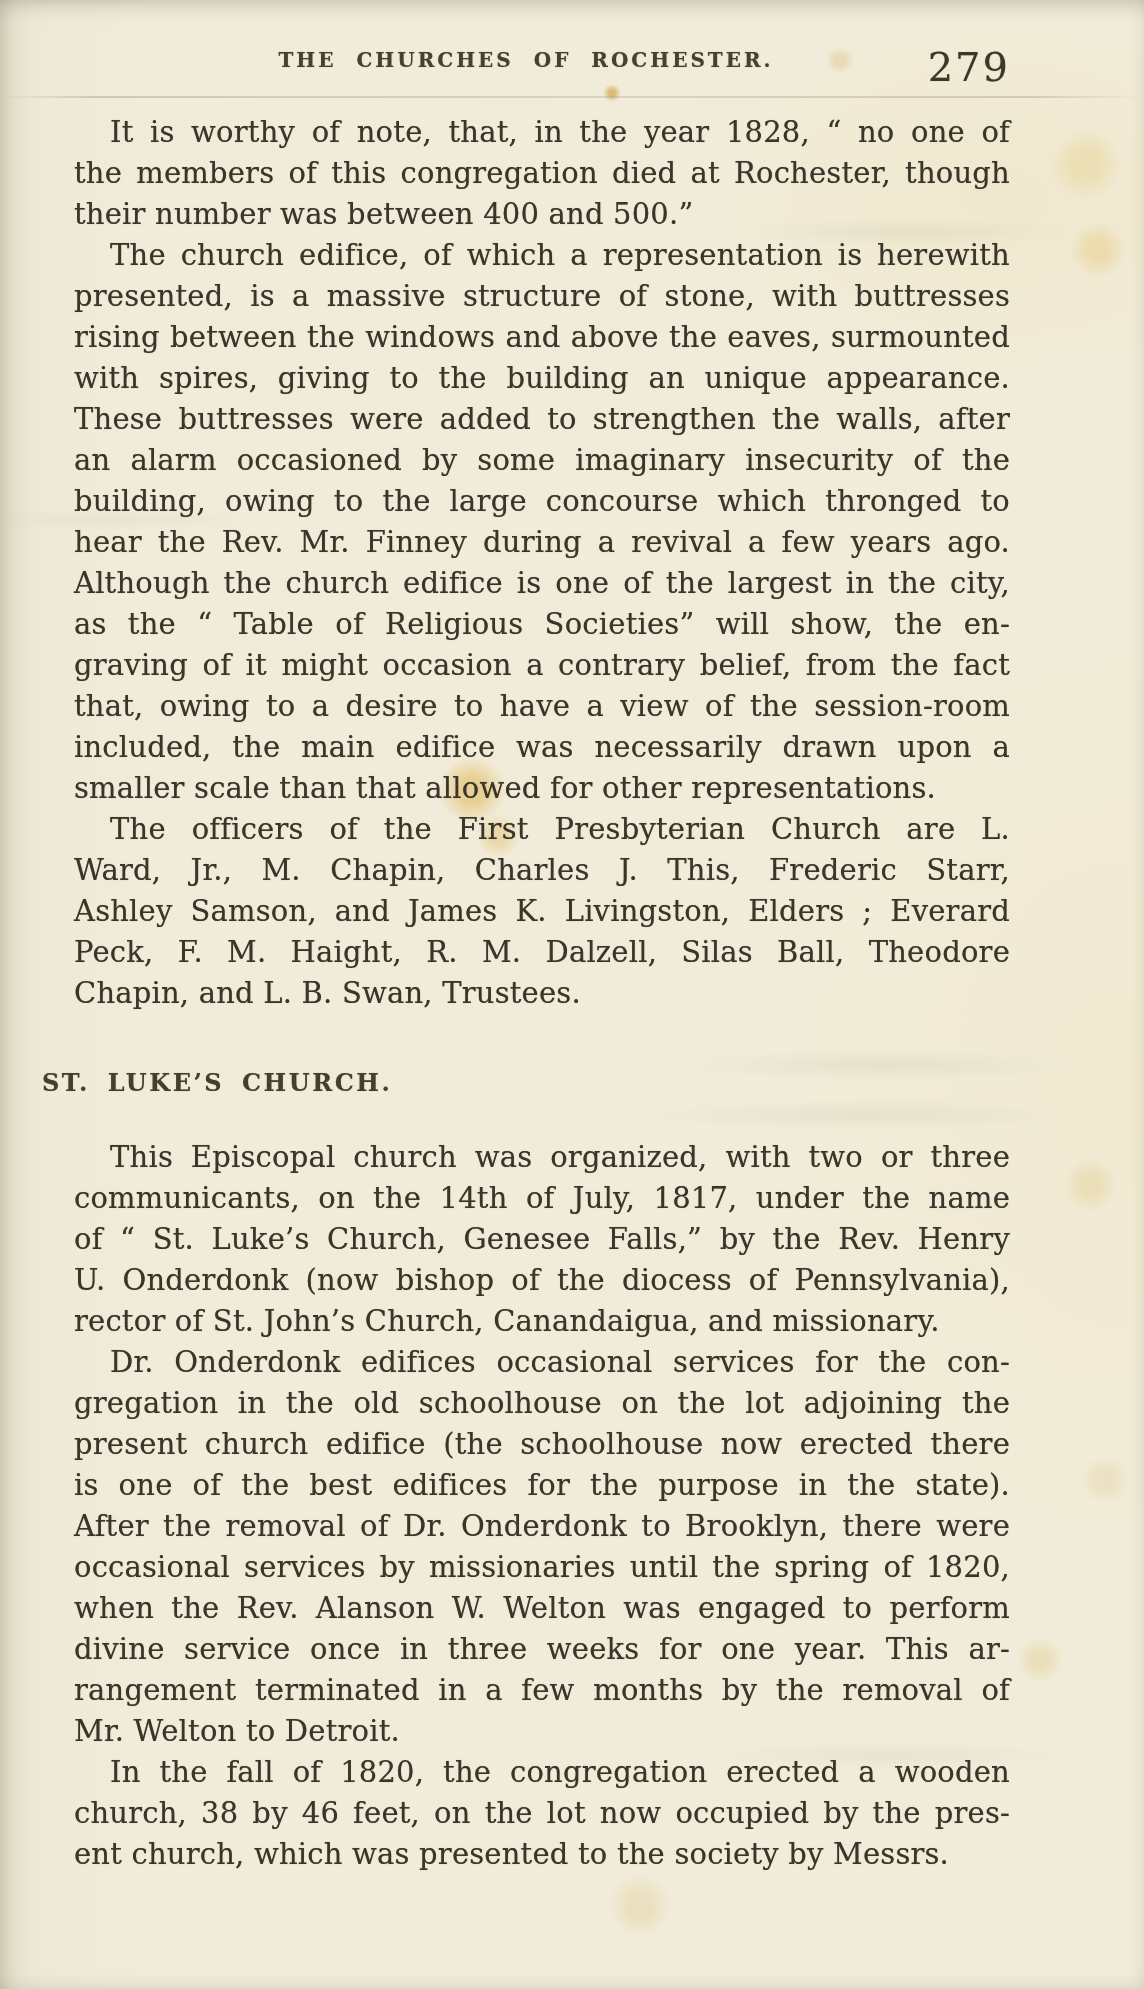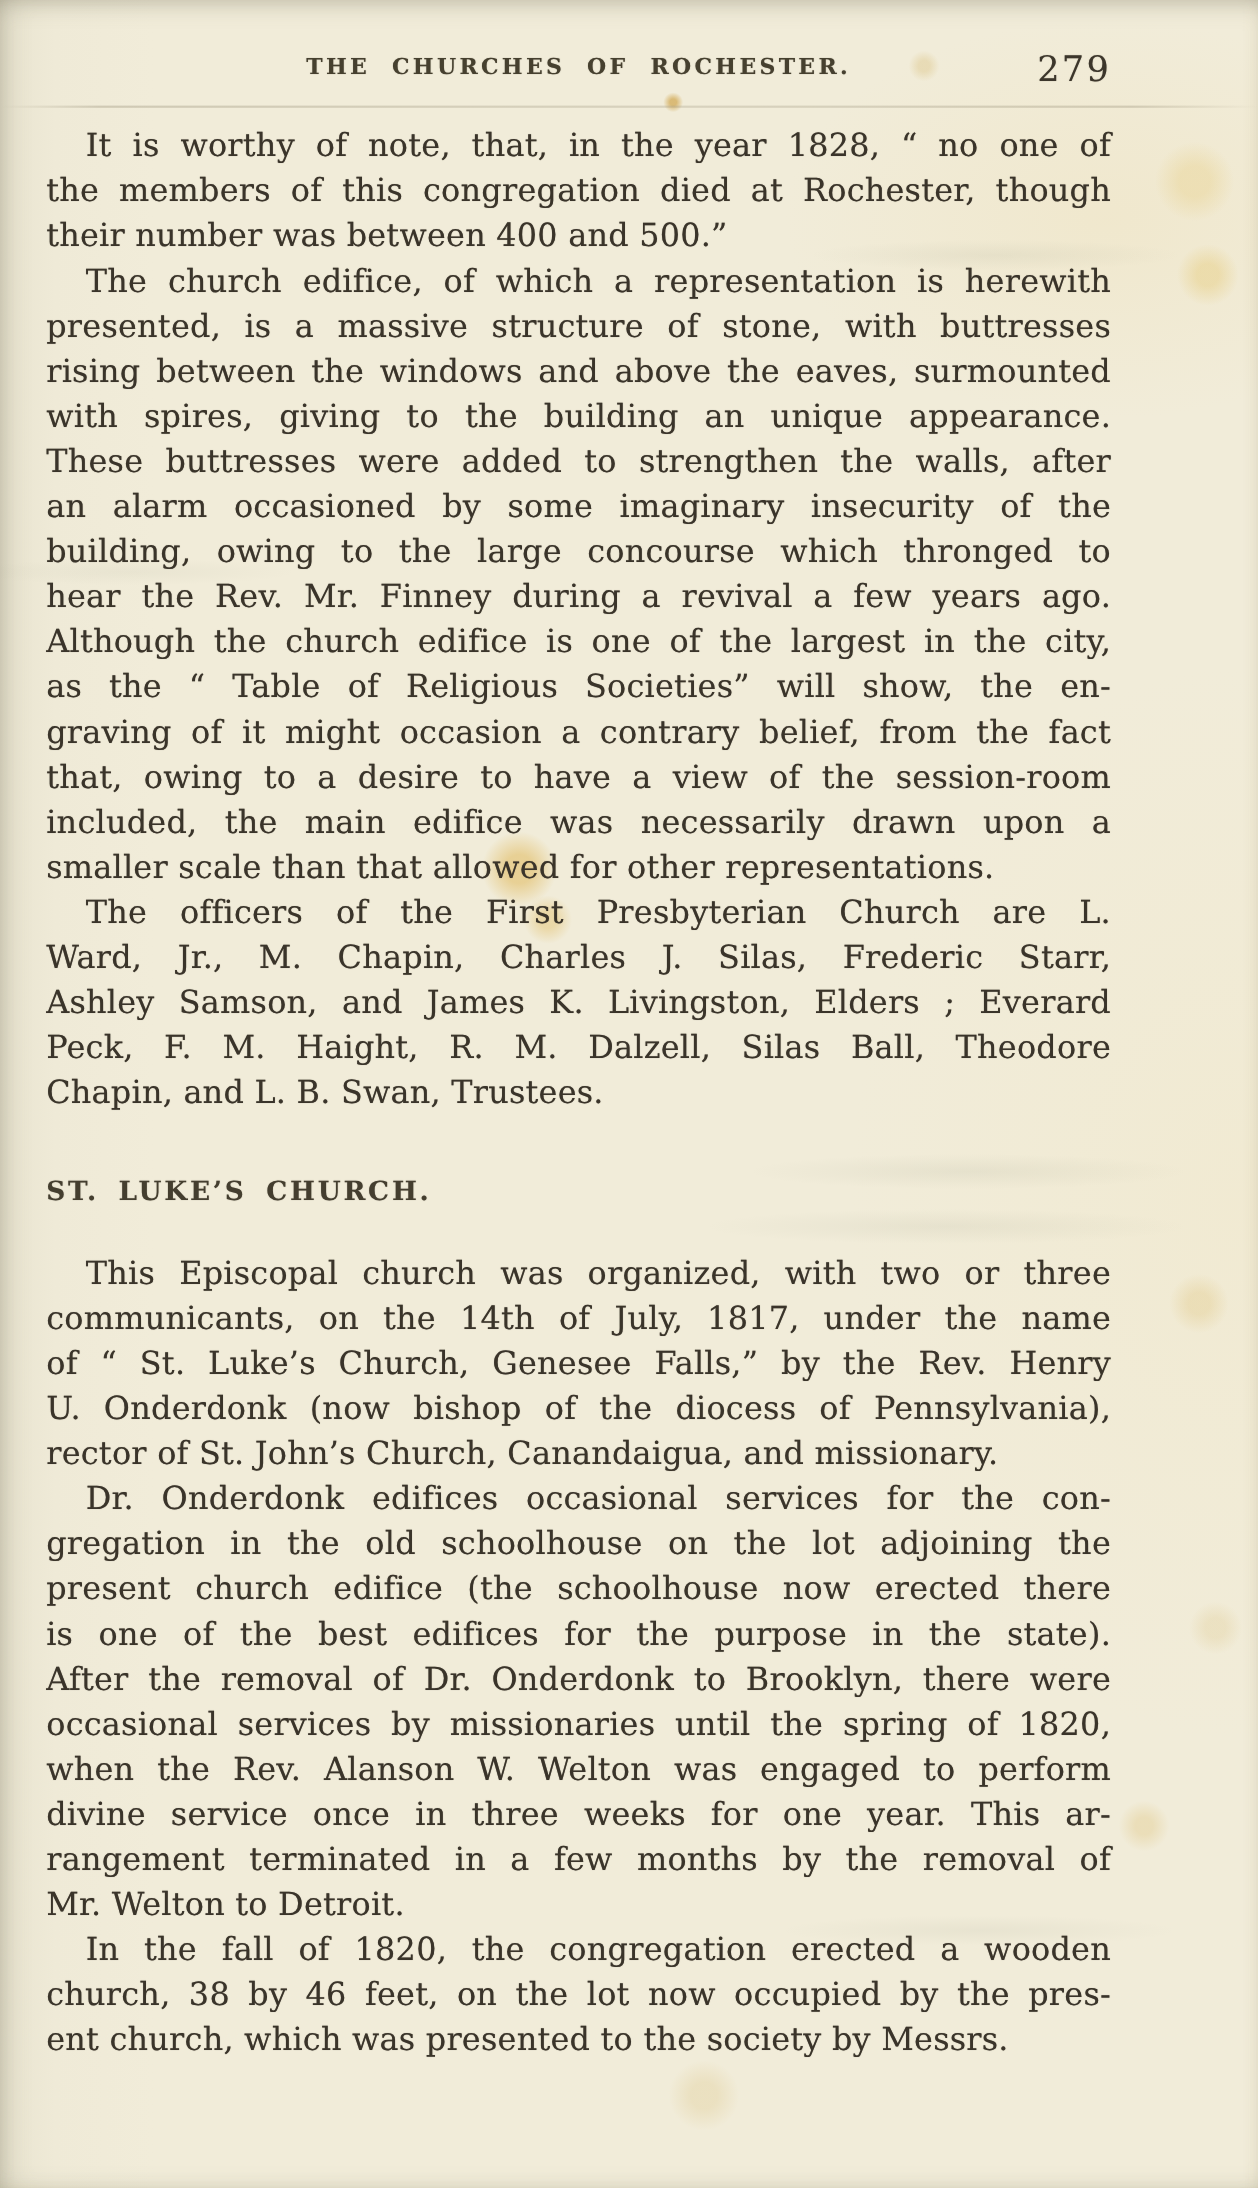--- a/index.html
+++ b/index.html
@@ -74,40 +74,41 @@
     font-size: 20px;
     letter-spacing: 3px;
     word-spacing: 10px;
     color: #46402f;
     text-shadow: 0 0 1px rgba(60,52,40,.45);
   }
   .page-num {
     position: absolute;
     right: 0;
     top: -4px;
-    font-size: 32px;
+    font-size: 40px;
     color: #3c362b;
     letter-spacing: 2px;
     text-shadow: 0 0 1px rgba(60,52,40,.4);
   }
   .body-text {
     position: absolute;
     left: 42px;
     top: 112px;
     width: 968px;
     font-size: 29px;
     line-height: 41px;
     letter-spacing: 0.2px;
     text-shadow: 0 0 0.7px rgba(52,46,36,.55);
   }
   .paragraph { margin: 0; }
   .line {
     text-align: justify;
     text-align-last: justify;
     white-space: normal;
+    margin-left: 32px;
   }
   .line.first { text-indent: 36px; }
   .line.last  { text-align-last: left; }
   .it { }
   .section-heading {
     margin: 48px 0 34px 0;
     font-weight: 700;
     font-size: 24px;
     letter-spacing: 2.5px;
     word-spacing: 7px;
@@ -145,21 +146,21 @@
         <div class="line">hear the Rev. Mr. Finney during a revival a few years ago.</div>
         <div class="line">Although the church edifice is one of the largest in the city,</div>
         <div class="line">as the “ Table of Religious Societies” will show, the en-</div>
         <div class="line">graving of it might occasion a contrary belief, from the fact</div>
         <div class="line">that, owing to a desire to have a view of the session-room</div>
         <div class="line">included, the main edifice was necessarily drawn upon a</div>
         <div class="line last">smaller scale than that allowed for other representations.</div>
       </div>
       <div class="paragraph">
         <div class="line first">The officers of the First Presbyterian Church are L.</div>
-        <div class="line">Ward, Jr., M. Chapin, Charles J. Silas, Frederic Starr,</div>
+        <div class="line">Ward, Jr., M. Chapin, Charles J. This, Frederic Starr,</div>
         <div class="line"><span>Ashley Samson, and James K. Livingston, </span><span class="it">Elders ;</span><span> Everard</span></div>
         <div class="line">Peck, F. M. Haight, R. M. Dalzell, Silas Ball, Theodore</div>
         <div class="line last"><span>Chapin, and L. B. Swan, </span><span class="it">Trustees.</span></div>
       </div>
       <div class="section-heading">ST. LUKE’S CHURCH.</div>
       <div class="paragraph">
         <div class="line first">This Episcopal church was organized, with two or three</div>
         <div class="line">communicants, on the 14th of July, 1817, under the name</div>
         <div class="line">of “ St. Luke’s Church, Genesee Falls,” by the Rev. Henry</div>
         <div class="line">U. Onderdonk (now bishop of the diocess of Pennsylvania),</div>

